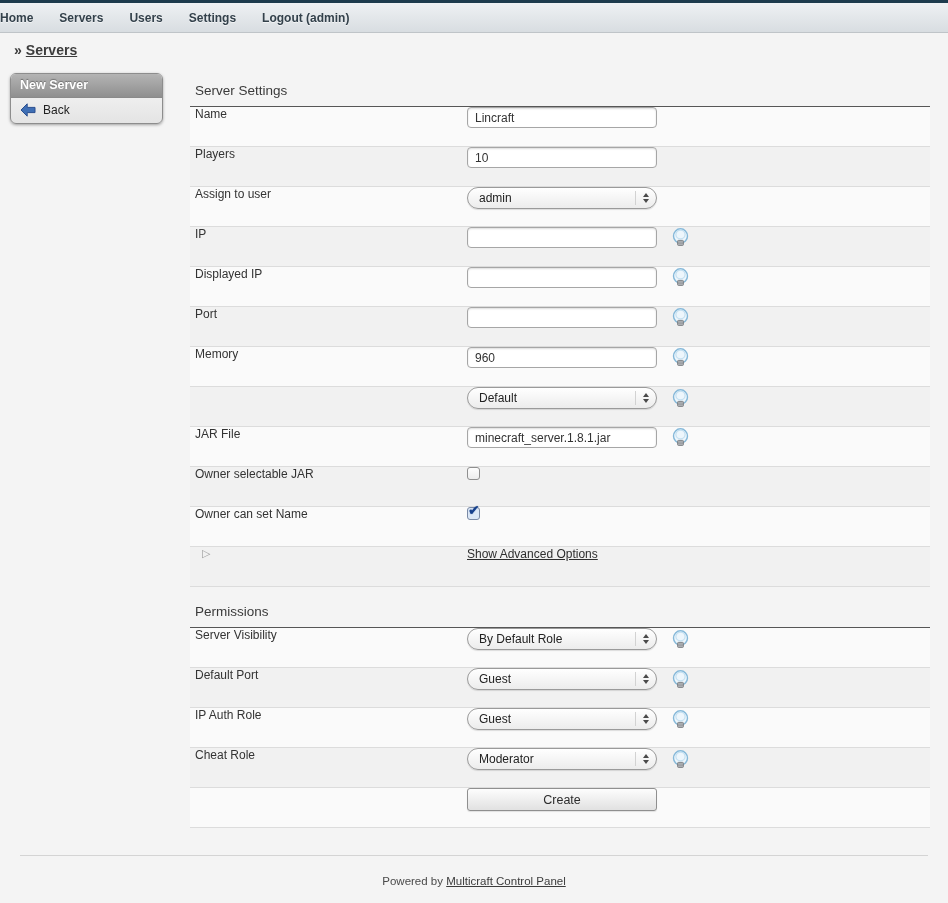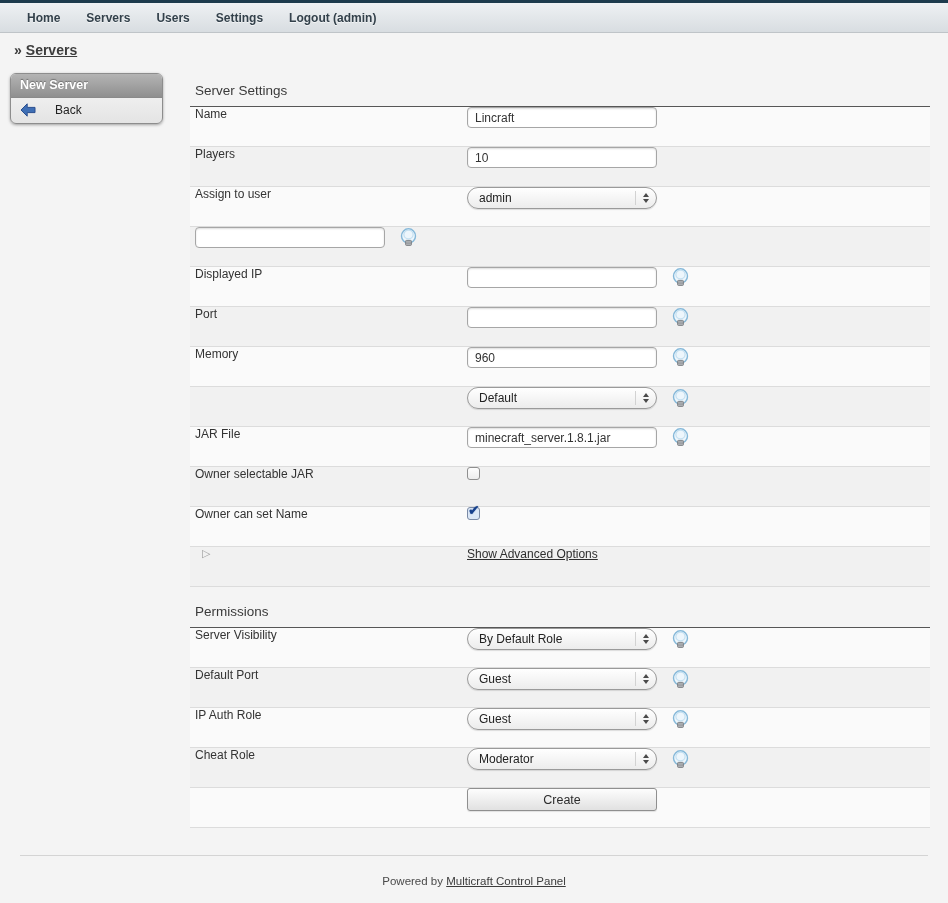--- a/index.html
+++ b/index.html
@@ -12,21 +12,20 @@
   }
 
   
   .topnav {
     border-top: 3px solid #1d3b4d;
     background: linear-gradient(#eef1f3, #d8dde1);
     border-bottom: 1px solid #bfc4c8;
     height: 33px;
     display: flex;
     align-items: center;
-    padding-left: 27px;
   }
   .topnav ul { list-style: none; display: flex; }
   .topnav li {
     font-weight: bold;
     color: #33414b;
     margin-right: 26px;
     cursor: pointer;
     text-shadow: 0 1px 0 rgba(255,255,255,.6);
   }
 
@@ -57,21 +56,20 @@
     padding: 4px 9px 5px;
     text-shadow: 0 -1px 1px rgba(0,0,0,.35);
     border-bottom: 1px solid #8a8a8a;
   }
   .menu-item {
     display: flex;
     align-items: center;
     padding: 5px 9px 6px;
     cursor: pointer;
     color: #222;
-    gap: 12px;
   }
   .menu-item .icon { margin-right: 7px; display: inline-flex; }
 
   
   .section-title {
     font-size: 13.5px;
     font-weight: normal;
     color: #3a3a3a;
     padding: 17px 5px 8px;
     border-bottom: 1px solid #565656;
@@ -252,20 +250,21 @@
             <span>admin</span>
             <span class="stepper">
                 <span class="up"></span>
                 <span class="down"></span>
               </span>
           </span>
         </span>
       </div>
 
       <div class="frow">
+        <span class="flabel">IP</span>
         <span class="fcontrol">
           <input class="text-input" type="text" value="" style="">
           <span class="help-icon">
             <svg width="17" height="19" viewBox="0 0 17 19">
               <ellipse cx="8.5" cy="8" rx="7" ry="7.2" fill="#edf6fc" stroke="#85b8d9" stroke-width="1.4"></ellipse>
               <ellipse cx="8.5" cy="6.5" rx="4.6" ry="4.4" fill="none" stroke="#c3dff0" stroke-width="1.2"></ellipse>
               <rect x="5.6" y="12.4" width="5.8" height="5" rx="0.8" fill="#b9bcc0" stroke="#76797d" stroke-width="0.9"></rect>
               <line x1="5.8" y1="14.1" x2="11.2" y2="14.1" stroke="#8d9094" stroke-width="0.8"></line>
               <line x1="5.8" y1="15.7" x2="11.2" y2="15.7" stroke="#8d9094" stroke-width="0.8"></line>
             </svg>

